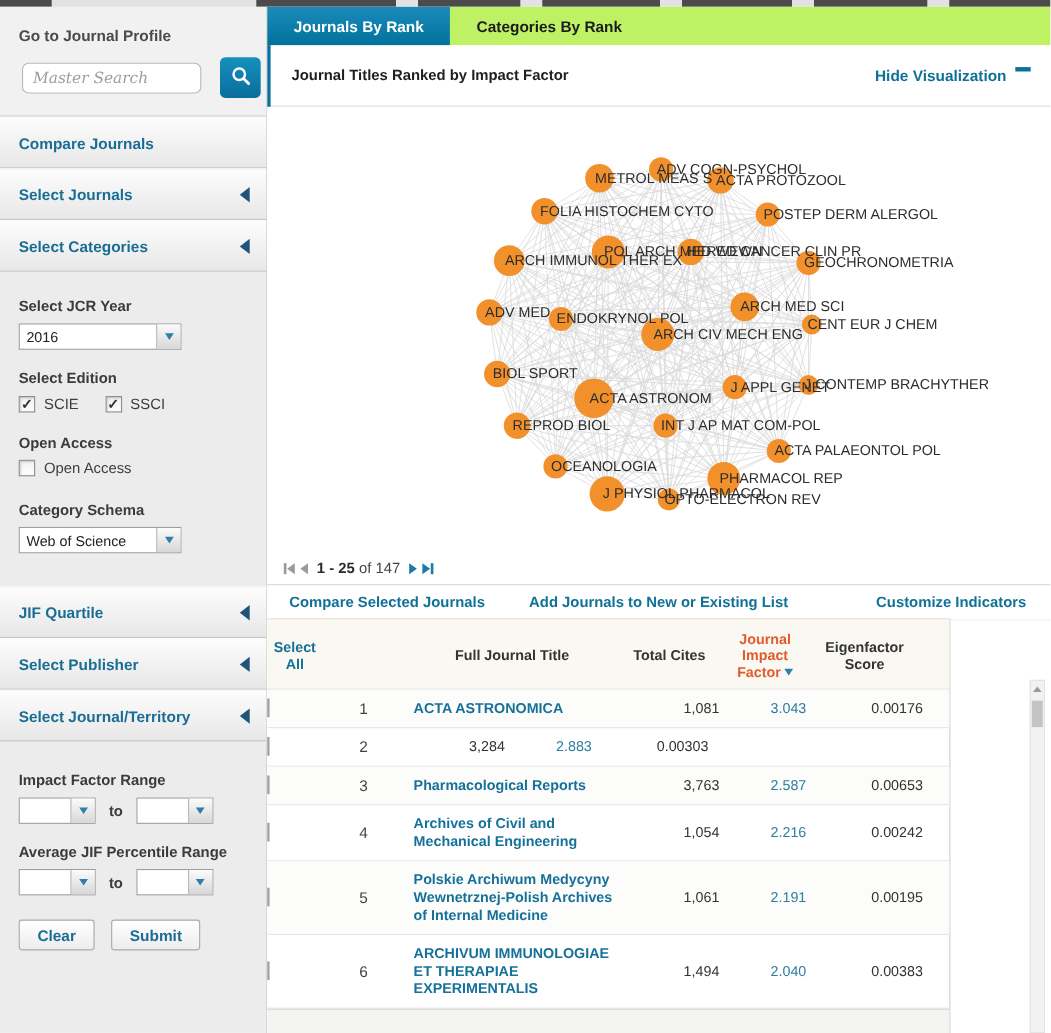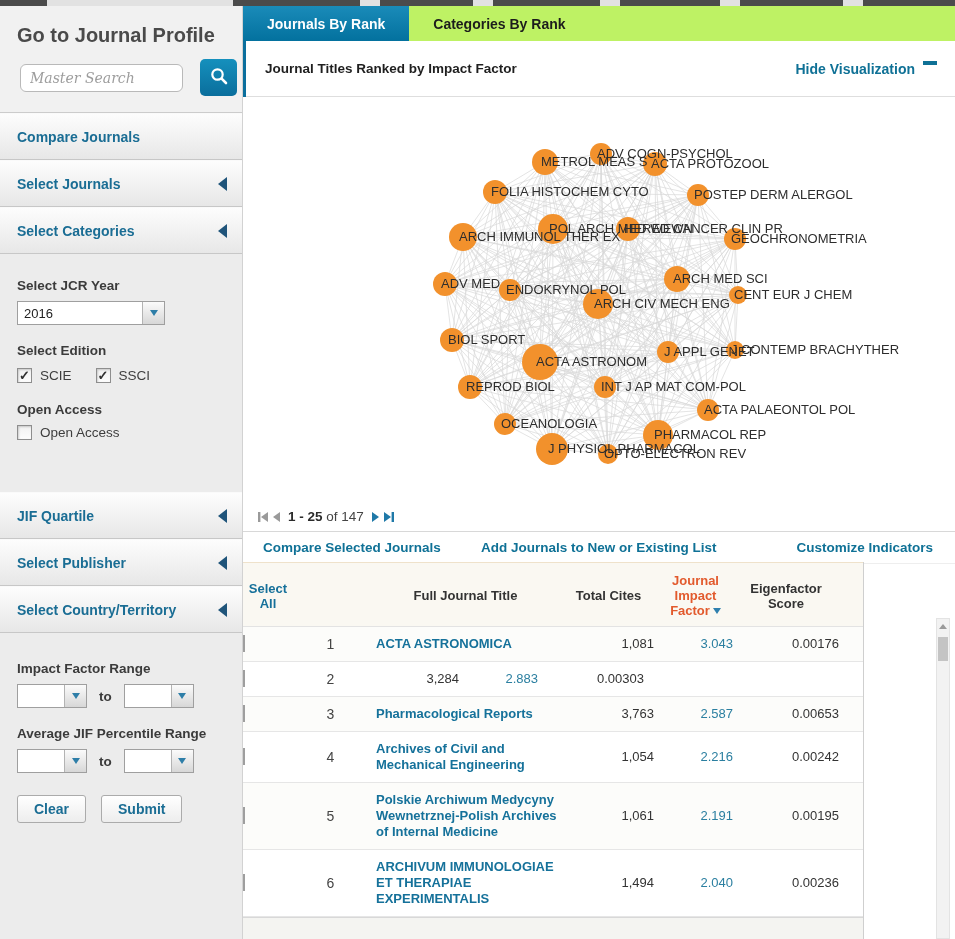--- a/index.html
+++ b/index.html
@@ -11,21 +11,21 @@
   
   .topstrip { position:absolute; top:0; left:0; width:955px; height:6px; background:#e2e2e2; z-index:40; }
   .topstrip .seg { position:absolute; top:0; height:6px; background:#4b4b4b; }
 
   
   .sidebar {
     position:absolute; left:0; top:6px; width:243px; height:933px;
     background:#ececec; border-right:1px solid #d2d2d2;
   }
   .search-sec { padding:18px 0 16px; background:#f1f1f1; border-bottom:1px solid #cccccc; }
-  .profile-heading { margin:0 0 12px 17px; font-size:20px; font-weight:bold; color:#4a4a4a; }
+  .profile-heading { margin:0 0 12px 17px; font-size:14px; font-weight:bold; color:#4a4a4a; }
   .search-row { display:flex; align-items:center; padding-left:20px; }
   .search-input {
     width:163px; height:28px; border:1px solid #b9b9b9; border-radius:6px;
     padding:0 9px; font-family:"DejaVu Serif", serif; font-style:italic;
     font-size:14px; color:#555; background:#fff; outline:none;
   }
   .search-input::placeholder { color:#9d9d9d; font-style:italic; }
   .search-btn {
     width:37px; height:37px; margin-left:17px; border:none; border-radius:5px;
     background:linear-gradient(#1590bd,#0a6e9c); display:flex; align-items:center;
@@ -204,33 +204,42 @@
             <span class="cb-label">SSCI</span>
           </span></div>
     </div>
     <div class="fgroup">
       <div class="flabel">Open Access</div>
       <span class="cb-row">
         <span class="cb"></span>
         <span class="cb-label">Open Access</span>
       </span>
     </div>
+    <div class="fgroup" style="margin-bottom:0">
+      <div class="flabel">Category Schema</div>
+      <div class="sel sel-wide">
+        <span class="sel-val">Web of Science</span>
+        <span class="sel-btn">
+            <span class="chev-down"></span>
+          </span>
+      </div>
+    </div>
   </div>
 
   <div id="nav-bottom">
       <div class="acc">
         <span class="acc-label">JIF Quartile</span>
         <span class="tri-left"></span>
       </div>
       <div class="acc">
         <span class="acc-label">Select Publisher</span>
         <span class="tri-left"></span>
       </div>
       <div class="acc">
-        <span class="acc-label">Select Country/Territory</span>
+        <span class="acc-label">Select Journal/Territory</span>
         <span class="tri-left"></span>
       </div>
     </div>
 
   <div class="filters" style="padding-top:28px;">
     <div class="fgroup">
       <div class="flabel">Impact Factor Range</div>
       <div class="range-row">
         <div class="sel sel-small">
           <span class="sel-val"></span>
@@ -725,21 +734,21 @@
           <div class="td col-cites">1,061</div>
           <div class="td td-jif col-jif">2.191</div>
           <div class="td col-eigen">0.00195</div>
         </div>
         <div class="trow">
           <div class="td col-select"><span class="row-cb"></span></div>
           <div class="td td-rank col-rank">6</div>
           <div class="td td-title col-title">ARCHIVUM IMMUNOLOGIAE ET THERAPIAE EXPERIMENTALIS</div>
           <div class="td col-cites">1,494</div>
           <div class="td td-jif col-jif">2.040</div>
-          <div class="td col-eigen">0.00236</div>
+          <div class="td col-eigen">0.00383</div>
         </div>
       </div>
     <div class="partial-row"></div>
   </div>
 
   <div class="scrollbar">
     <div class="scroll-up">
         <span class="tri-up"></span>
       </div>
     <div class="scroll-thumb"></div>

